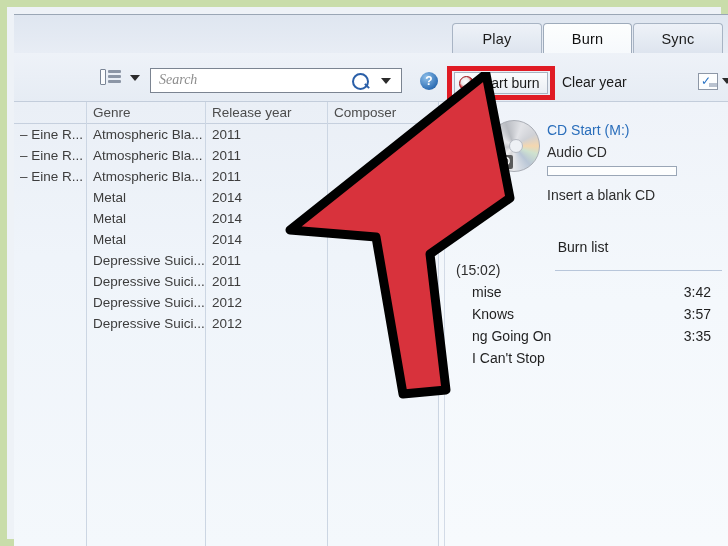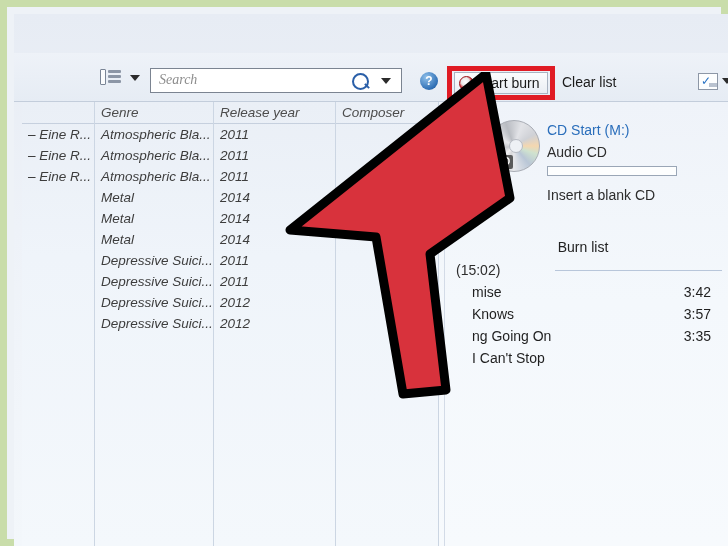--- a/index.html
+++ b/index.html
@@ -224,25 +224,24 @@
     position: absolute;
     left: 10px; top: 9px;
     width: 8px; height: 4px;
     background: #b9c2cf;
   }
   #layout-caret { position: absolute; left: 708px; top: 64px; }
 
   
   .library {
     position: absolute;
-    left: 8px; top: 88px;
+    left: 0; top: 88px;
     width: 423px;
     height: 444px;
     background: linear-gradient(180deg,#eaeff6 0%, #eff4fa 35%, #f4f8fc 100%);
-    font-style: italic;
   }
   .colhead {
     position: absolute;
     left: 0; top: 0;
     width: 423px; height: 22px;
     border-bottom: 1px solid #c6d0de;
     box-sizing: border-box;
   }
   .colhead .ch {
     position: absolute;
@@ -433,20 +432,33 @@
     letter-spacing: .5px;
   }
 </style>
 </head>
 <body>
 
 <div id="root">
   <div id="frame">
     <div id="window">
 
+      <div class="topband">
+        <div class="tabs">
+          <div class="tab" id="tab-play">
+            <span>Play</span>
+          </div>
+          <div class="tab active" id="tab-burn">
+            <span>Burn</span>
+          </div>
+          <div class="tab" id="tab-sync">
+            <span>Sync</span>
+          </div>
+        </div>
+      </div>
 
       <div class="toolbar"></div>
 
       <div class="viewicon">
         <div class="lv-col" style="left:0px;"></div>
         <div class="lv-bar" style="top:3px;"></div>
         <div class="lv-bar" style="top:8px;"></div>
         <div class="lv-bar" style="top:13px;"></div>
       </div>
       <div class="caret" id="view-caret"></div>
@@ -461,21 +473,21 @@
         <span>?</span>
       </div>
 
       <div class="redbox"></div>
       <div class="startburn">
         <div class="burn-ico"></div>
         <div class="lbl">Start burn</div>
       </div>
 
       <div class="clearlist">
-        <span>Clear list</span>
+        <span>Clear year</span>
       </div>
 
       <div class="layoutbtn">
         <div class="chk">✓</div>
         <div class="dash"></div>
       </div>
       <div class="caret" id="layout-caret"></div>
 
       <div class="library">
         <div class="colhead">

